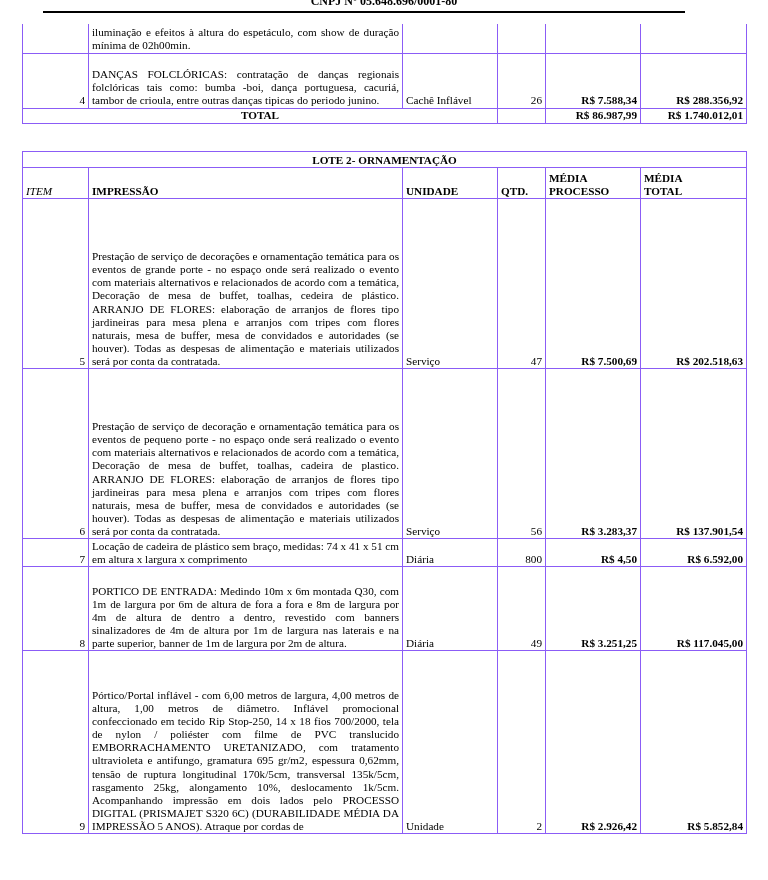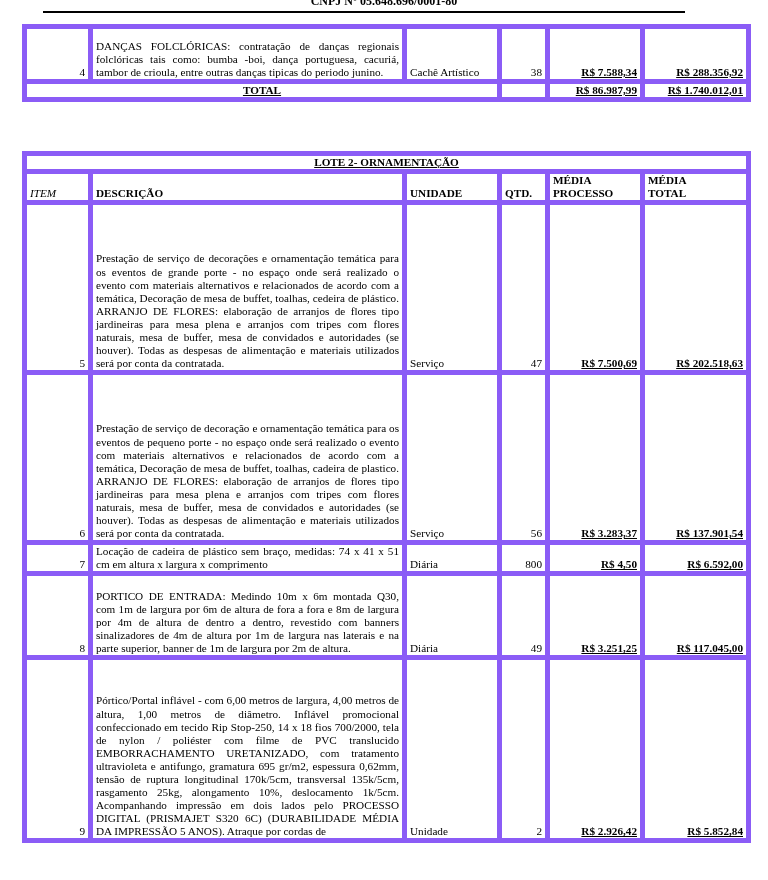--- a/index.html
+++ b/index.html
@@ -2,31 +2,31 @@
 <html><head>
   <meta charset="utf-8">
   <style>
     html, body { margin: 0; padding: 0; background: #ffffff; }
     body { width: 768px; height: 880px; position: relative; overflow: hidden;
            font-family: "Liberation Serif", "DejaVu Serif", serif; color: #000; font-size: 11.2px; }
     .cnpj { position: absolute; top: -6px; left: 0; width: 768px; text-align: center;
             font-weight: bold; font-size: 12px; line-height: 14px; }
     .hr { position: absolute; top: 11px; left: 43px; width: 642px; height: 2px; background: #000; }
     table { position: absolute; border-collapse: collapse; table-layout: fixed; }
-    td { border: 5px solid #8b5cf6; padding: 0 3px; vertical-align: bottom; line-height: 13.1px; }
+    td { border: 1px solid #8b5cf6; padding: 0 3px; vertical-align: bottom; line-height: 13.1px; }
     .t1 { top: 24px; left: 22px; }
     .t2 { top: 151px; left: 22px; }
     col.c-item { width: 66px; }
     col.c-desc { width: 314px; }
     col.c-un { width: 95px; }
     col.c-qt { width: 48px; }
     col.c-mu { width: 95px; }
     col.c-mt { width: 106px; }
     .num { text-align: right; }
-    .b { font-weight: bold; text-decoration: underline; }
+    .b { font-weight: bold; }
     .just { text-align: justify; text-align-last: left; }
     .notop { border-top: none; }
     .center { text-align: center; }
     .hdr td { vertical-align: bottom; font-weight: bold; margin-top: 15px; }
     .hdr td.item { font-weight: normal; font-style: italic; }
   </style>
 </head>
 <body>
 
 <div class="cnpj">CNPJ Nº 05.648.696/0001-80</div>
@@ -35,25 +35,33 @@
 <table class="t1">
   <colgroup>
     <col class="c-item">
       <col class="c-desc">
       <col class="c-un">
       <col class="c-qt">
       <col class="c-mu">
       <col class="c-mt">
   </colgroup>
   <tbody>
+      <tr style="height:29px">
+    <td class="num notop"></td>
+    <td class="just notop">iluminação e efeitos à altura do espetáculo, com show de duração mínima de 02h00min.</td>
+    <td class="notop"></td>
+    <td class="num notop"></td>
+    <td class="num b notop"></td>
+    <td class="num b notop"></td>
+  </tr>
   <tr style="height:55px">
     <td class="num">4</td>
     <td class="just">DANÇAS FOLCLÓRICAS: contratação de danças regionais folclóricas tais como: bumba -boi, dança portuguesa, cacuriá, tambor de crioula, entre outras danças tipicas do periodo junino.</td>
-    <td>Cachê Artístico</td>
-    <td class="num">38</td>
+    <td>Cachê Inflável</td>
+    <td class="num">26</td>
     <td class="num b">R$ 7.588,34</td>
     <td class="num b">R$ 288.356,92</td>
   </tr>
   <tr style="height:15px">
     <td colspan="3" class="center b">TOTAL</td>
     <td></td>
     <td class="num b">R$ 86.987,99</td>
     <td class="num b">R$ 1.740.012,01</td>
   </tr>
 </tbody>
@@ -67,21 +75,21 @@
       <col class="c-qt">
       <col class="c-mu">
       <col class="c-mt">
   </colgroup>
   <tbody>
       <tr style="height:16px">
     <td colspan="6" class="center b">LOTE 2- ORNAMENTAÇÃO</td>
   </tr>
   <tr class="hdr" style="height:31px">
     <td class="item">ITEM</td>
-    <td>DESCRIÇÃO</td>
+    <td>IMPRESSÃO</td>
     <td>UNIDADE</td>
     <td>QTD.</td>
     <td>
       <div>MÉDIA</div>
       <div>PROCESSO</div>
     </td>
     <td>
       <div>MÉDIA</div>
       <div>TOTAL</div>
     </td>

